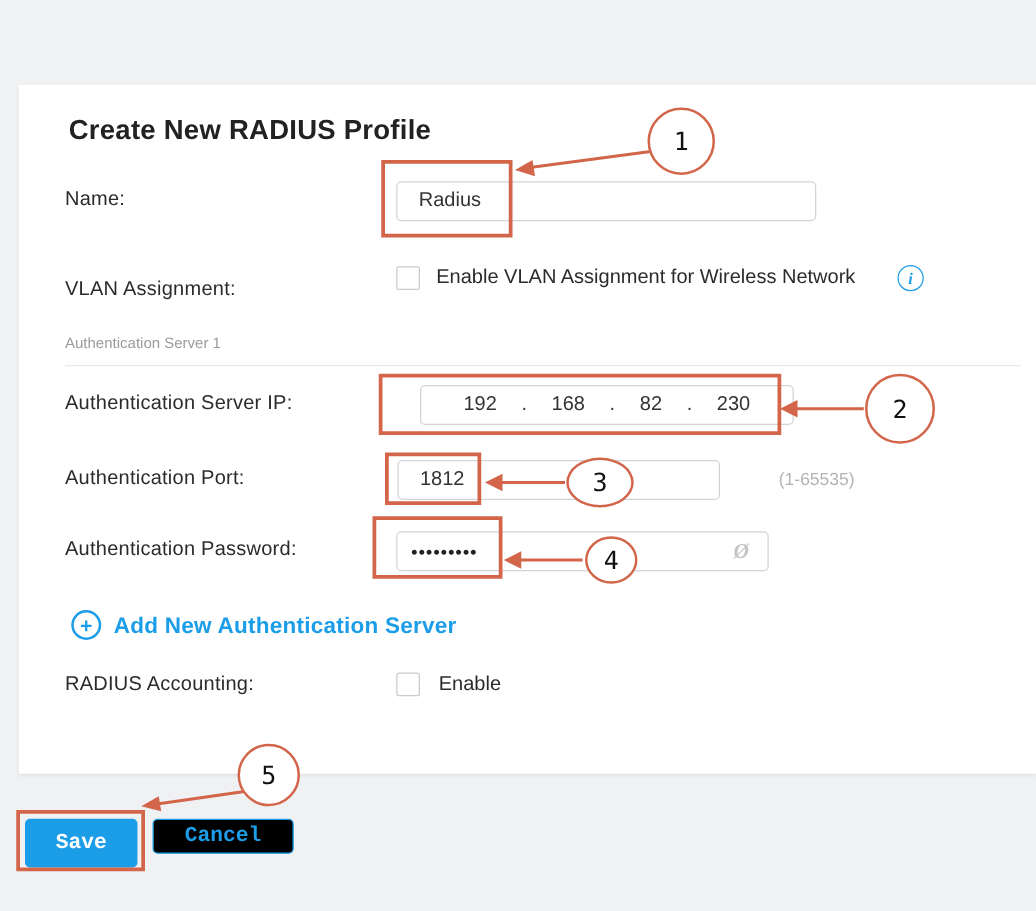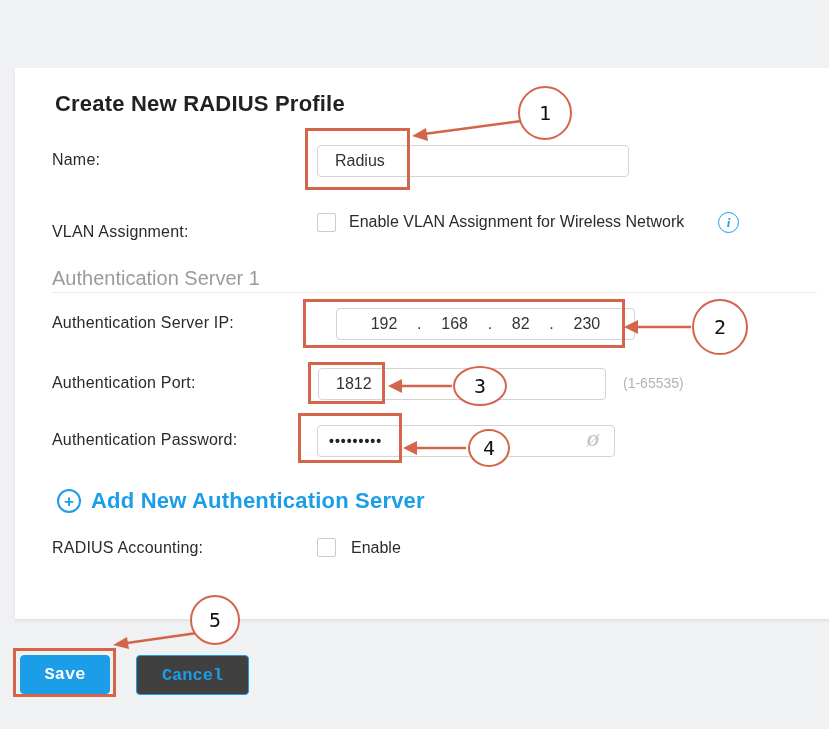--- a/index.html
+++ b/index.html
@@ -4,21 +4,21 @@
 <style>
   html,body{margin:0;padding:0;}
   body{font-family:"Liberation Sans",sans-serif;background:#f0f1f3;}
   #screen{position:relative;width:829px;height:729px;background:#f0f1f3;overflow:hidden;}
 
   .card{position:absolute;left:15px;top:68px;width:814px;height:551px;background:#ffffff;
         box-shadow:0 2px 3px rgba(0,0,0,0.07);}
 
   .panel-title{position:absolute;left:55px;top:91px;font-size:22px;font-weight:bold;color:#222;letter-spacing:.2px;}
   .form-label{position:absolute;left:52px;font-size:16px;color:#2b2b2b;letter-spacing:.2px;}
-  .section-title{position:absolute;left:52px;top:267px;font-size:20px;color:#9b9b9b;}
+  .section-title{position:absolute;left:52px;top:267px;font-size:12px;color:#9b9b9b;}
   .divider{position:absolute;left:52px;top:292px;width:765px;height:1px;background:#e9eaeb;}
 
   .tb{position:absolute;height:32px;border:1px solid #d2d4d6;border-radius:4px;background:#fff;
       font-family:"Liberation Sans",sans-serif;font-size:16px;color:#333;box-sizing:border-box;
       padding:0 0 0 17px;outline:none;}
   .tb::placeholder{color:#aaa;}
 
   .ip-box{display:flex;align-items:center;justify-content:space-evenly;padding:0 14px;}
   .ip-box span{font-size:16px;color:#333;}
 
@@ -34,45 +34,45 @@
 
   .info-icon{position:absolute;left:718px;top:212px;width:21px;height:21px;border:1.5px solid #1b9de8;
              border-radius:50%;box-sizing:border-box;color:#1b9de8;display:flex;align-items:center;
              justify-content:center;font-family:"Liberation Serif",serif;font-style:italic;font-weight:bold;
              font-size:13px;cursor:pointer;}
 
   .add-link{position:absolute;left:57px;top:488px;display:flex;align-items:center;cursor:pointer;}
   .add-icon{width:24px;height:24px;border:2px solid #1b9de8;border-radius:50%;box-sizing:border-box;
             color:#1b9de8;display:flex;align-items:center;justify-content:center;font-size:17px;
             font-weight:bold;line-height:1;}
-  .add-text{margin-left:10px;font-size:22px;font-weight:bold;color:#1b9de8;letter-spacing:.2px;}
+  .add-text{margin-left:10px;font-size:18px;font-weight:bold;color:#1b9de8;letter-spacing:.2px;}
 
   .btn{position:absolute;top:655px;border-radius:4px;font-family:Liberation Mono, monospace;
        font-size:17px;font-weight:bold;cursor:pointer;box-sizing:border-box;}
   .btn-save{left:20px;width:90px;height:39px;background:#1b9de8;color:#fff;border:1px solid #1b9de8;}
-  .btn-cancel{left:136px;width:113px;height:40px;background:#404040;color:#1b9de8;border:1px solid #1b9de8;}
+  .btn-cancel{left:122px;width:113px;height:28px;background:#000000;color:#1b9de8;border:1px solid #1b9de8;}
 
   
   .ann-rect{position:absolute;border:3px solid #d2654a;box-sizing:border-box;z-index:30;pointer-events:none;}
   .ann-circle{position:absolute;background:#fff;border:2.5px solid #d2654a;border-radius:50%;
               box-sizing:border-box;display:flex;align-items:center;justify-content:center;
               font-family:"DejaVu Sans Mono",monospace;font-size:20px;color:#111;z-index:31;pointer-events:none;}
   #arrows{position:absolute;left:0;top:0;z-index:31;pointer-events:none;}
 </style>
 </head>
 <body>
 
 <div id="screen">
 
   <div class="card"></div>
 
   <div class="panel-title">Create New RADIUS Profile</div>
 
   <div class="form-label" style="top:151px;text-align:right;">Name:</div>
-  <input class="tb" style="left: 317px; top: 145px; width: 312px;" type="text" value="Radius">
+  <input class="tb" style="left: 317px; top: 145px; width: 336px;" type="text" value="Radius">
 
   <div class="form-label" style="top:223px;">VLAN Assignment:</div>
   <input type="checkbox" class="cbx" style="left: 317px; top: 213px;">
   <div class="cbx-label" style="left:349px;top:213px;">Enable VLAN Assignment for Wireless Network</div>
   <div class="info-icon">i</div>
 
   <div class="section-title">Authentication Server 1</div>
   <div class="divider"></div>
 
   <div class="form-label" style="top:314px;">Authentication Server IP:</div>
@@ -80,21 +80,21 @@
     <span>192</span>
     <span>.</span>
     <span>168</span>
     <span>.</span>
     <span>82</span>
     <span>.</span>
     <span>230</span>
   </div>
 
   <div class="form-label" style="top:374px;">Authentication Port:</div>
-  <input class="tb" style="left: 318px; top: 368px; width: 288px;" type="text" value="1812">
+  <input class="tb" style="left: 318px; top: 368px; width: 258px;" type="text" value="1812">
   <div class="hint">(1-65535)</div>
 
   <div class="form-label" style="top:431px;">Authentication Password:</div>
   <div class="tb pw-dots" style="left:317px;top:425px;width:298px;padding:0;">
     <span style="padding-left:11px;">•••••••••</span>
     <span class="eye">Ø</span>
   </div>
 
   <div class="add-link">
     <span class="add-icon">+</span>

